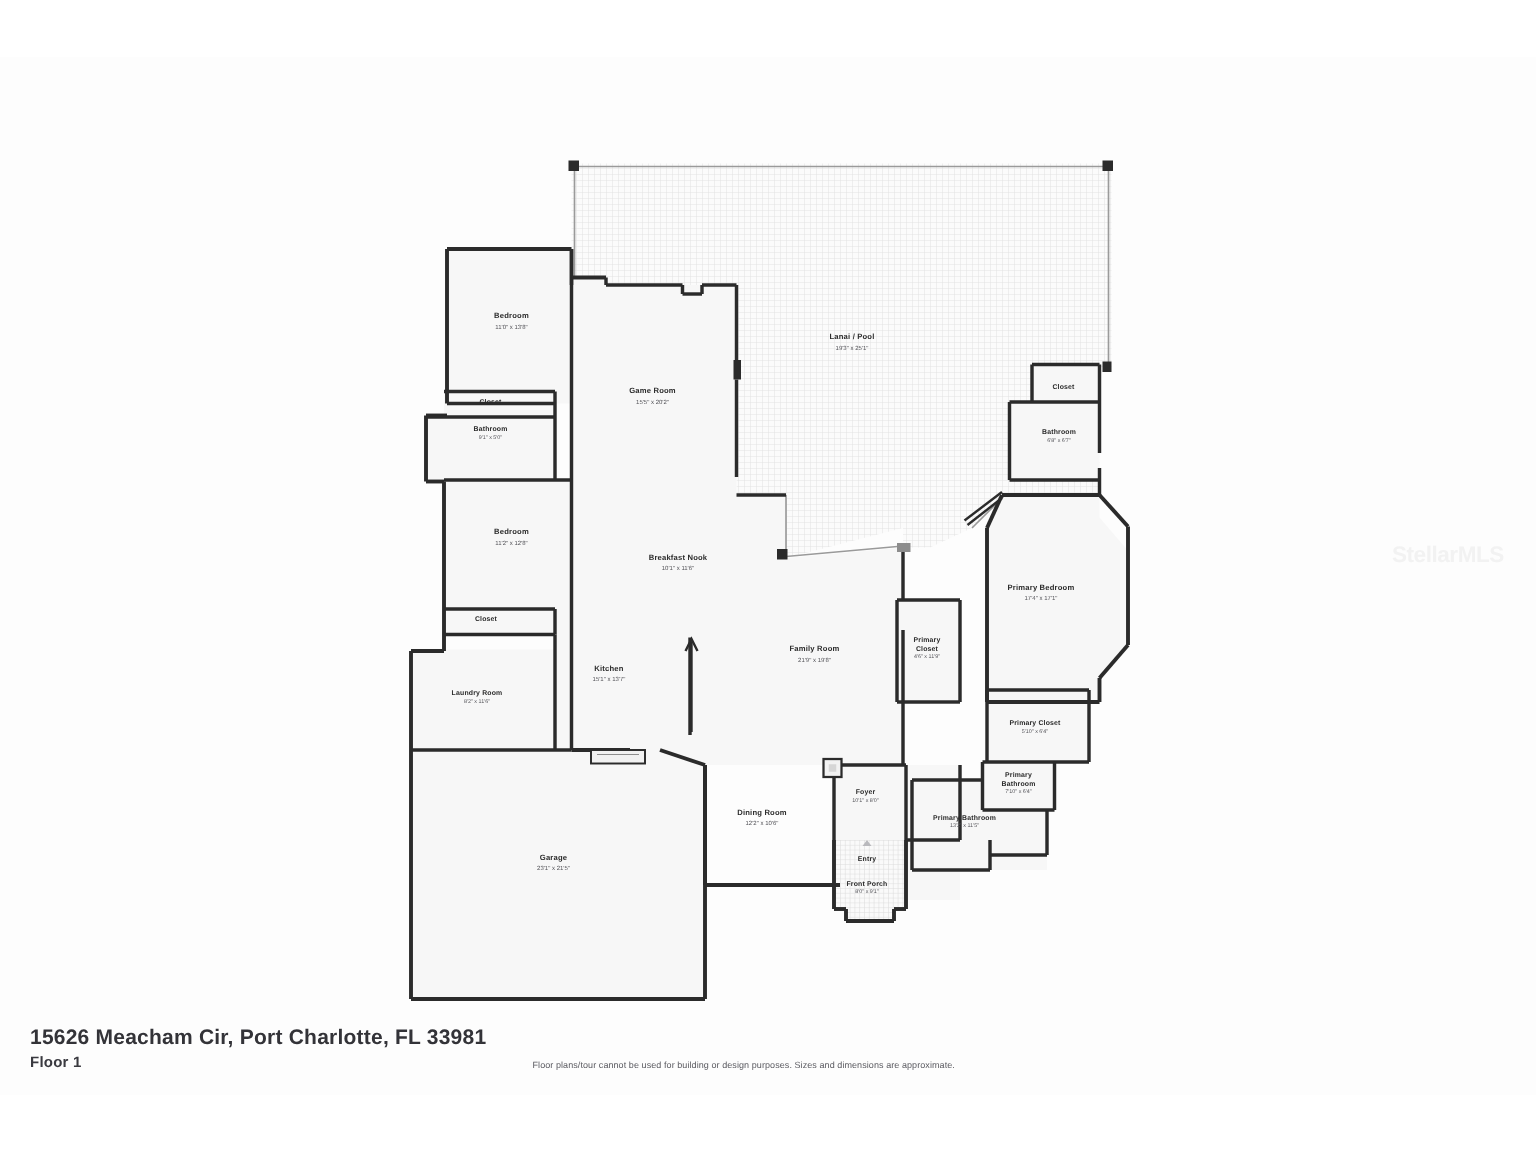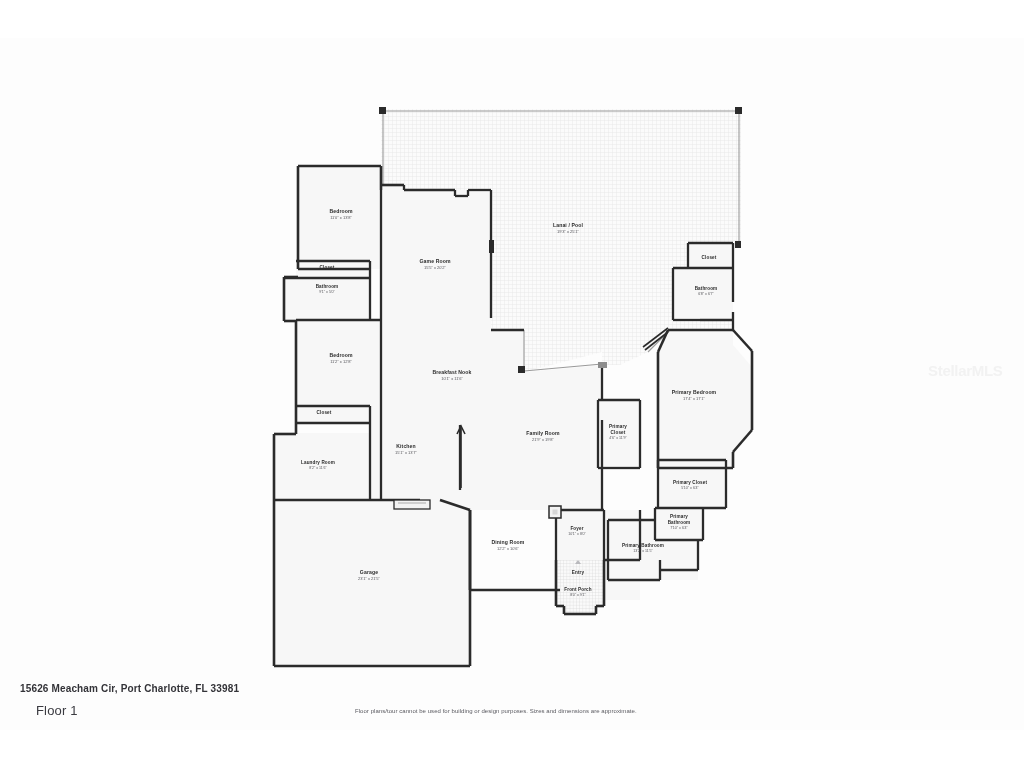--- a/index.html
+++ b/index.html
@@ -49,26 +49,26 @@
     color:#55555a;
     display:block;
     margin-top:0.6px;
   }
   .room.sm .nm{font-size:4.6px;}
   .room.sm .dim{font-size:3.6px;}
 
   
   .addr{
     position:absolute;left:20px;top:683px;
-    font-size:10px;font-weight:bold;color:#333338;
+    font-size:14px;font-weight:bold;color:#333338;
     letter-spacing:0.15px;
   }
   .floorlbl{
-    position:absolute;left:36px;top:703px;
-    font-size:13px;font-weight:normal;color:#3a3a40;
+    position:absolute;left:20px;top:703px;
+    font-size:10px;font-weight:bold;color:#3a3a40;
     letter-spacing:0.15px;
   }
   .disclaimer{
     position:absolute;left:355px;top:708px;
     font-size:6.0px;color:#5a5a60;
     letter-spacing:0.05px;
   }
   .watermark{
     position:absolute;left:928px;top:370px;
     font-size:15px;font-weight:bold;

